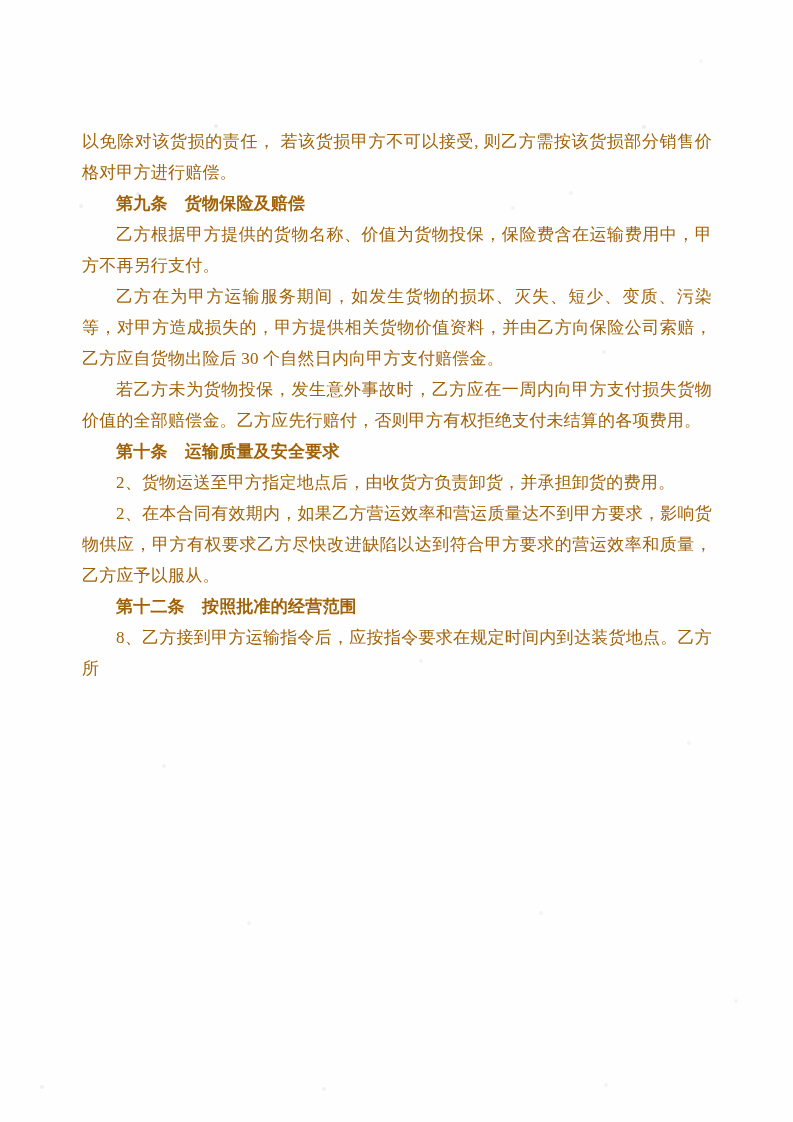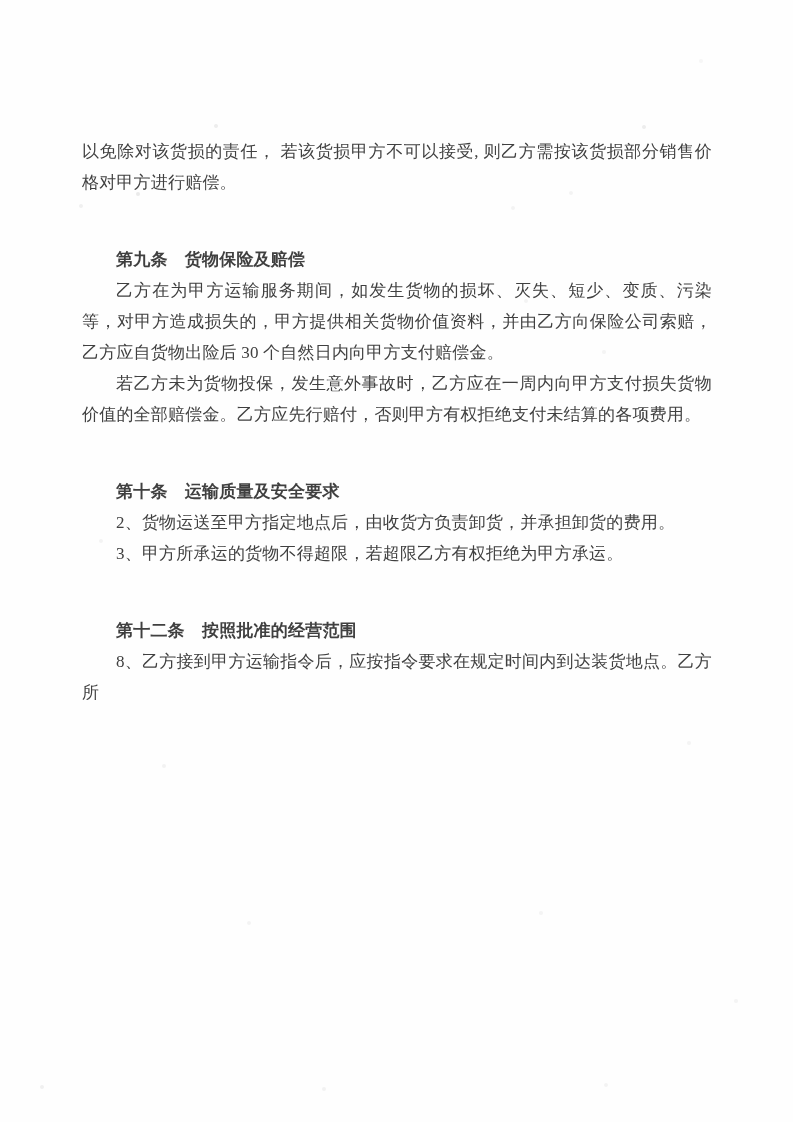--- a/index.html
+++ b/index.html
@@ -52,51 +52,51 @@
         605px 1084px 0 1px rgba(120,120,120,0.08),
         884px 1090px 0 1px rgba(120,120,120,0.08),
         735px 1000px 0 1px rgba(120,120,120,0.07),
         700px 60px 0 1px rgba(120,120,120,0.06);
     }
 
     
     .doc {
       position: absolute;
       left: 82px;
-      top: 136px;
+      top: 126px;
       width: 630px;
       font-size: 17px;
       line-height: 31px;
-      color: #404040;
+      color: #a16207;
       text-align: justify;
       text-align-last: left;
       letter-spacing: 0.2px;
     }
     .doc p {
       margin: 0;
       text-indent: 2em;
     }
     .doc p.no-indent {
       text-indent: 0;
     }
     .doc p.heading {
       font-weight: 700;
-      margin-top: 46px;
     }
   </style>
 </head>
 <body>
 
 <div class="scan-page">
   <div class="scan-noise"></div>
 
   <div class="doc">
     <p class="no-indent">以免除对该货损的责任， 若该货损甲方不可以接受, 则乙方需按该货损部分销售价格对甲方进行赔偿。</p>
     <p class="heading">第九条　货物保险及赔偿</p>
+    <p>乙方根据甲方提供的货物名称、价值为货物投保，保险费含在运输费用中，甲方不再另行支付。</p>
     <p>乙方在为甲方运输服务期间，如发生货物的损坏、灭失、短少、变质、污染等，对甲方造成损失的，甲方提供相关货物价值资料，并由乙方向保险公司索赔，乙方应自货物出险后 30 个自然日内向甲方支付赔偿金。</p>
     <p>若乙方未为货物投保，发生意外事故时，乙方应在一周内向甲方支付损失货物价值的全部赔偿金。乙方应先行赔付，否则甲方有权拒绝支付未结算的各项费用。</p>
     <p class="heading">第十条　运输质量及安全要求</p>
     <p>2、货物运送至甲方指定地点后，由收货方负责卸货，并承担卸货的费用。</p>
-    <p>3、甲方所承运的货物不得超限，若超限乙方有权拒绝为甲方承运。</p>
+    <p>2、在本合同有效期内，如果乙方营运效率和营运质量达不到甲方要求，影响货物供应，甲方有权要求乙方尽快改进缺陷以达到符合甲方要求的营运效率和质量，乙方应予以服从。</p>
     <p class="heading">第十二条　按照批准的经营范围</p>
     <p>8、乙方接到甲方运输指令后，应按指令要求在规定时间内到达装货地点。乙方所</p>
   </div>
 </div>
 
 </body></html>

